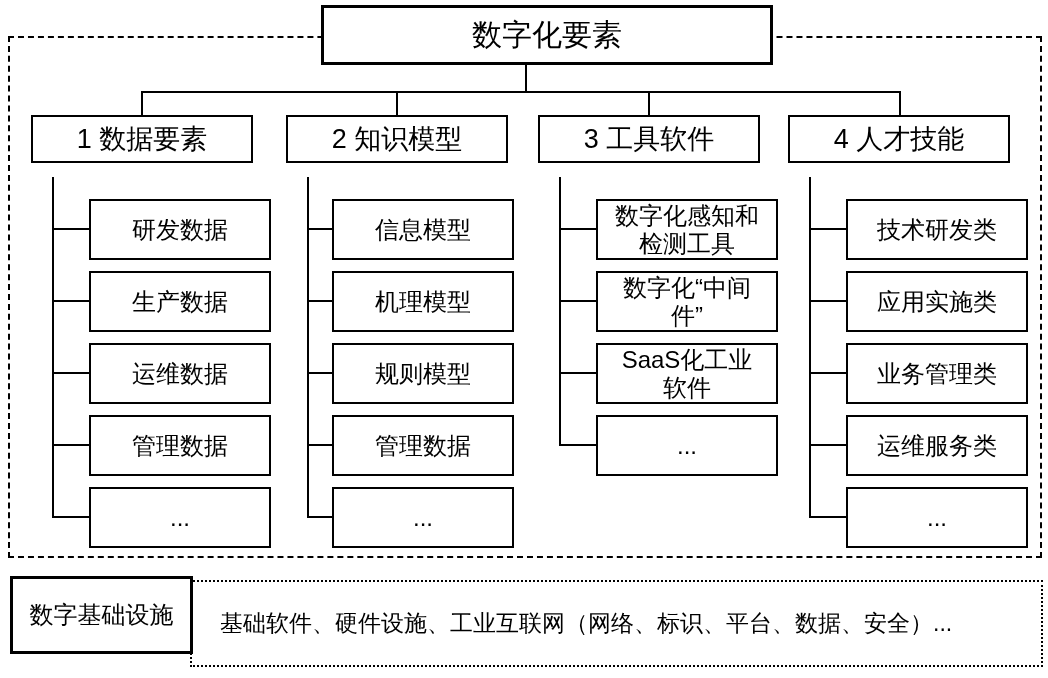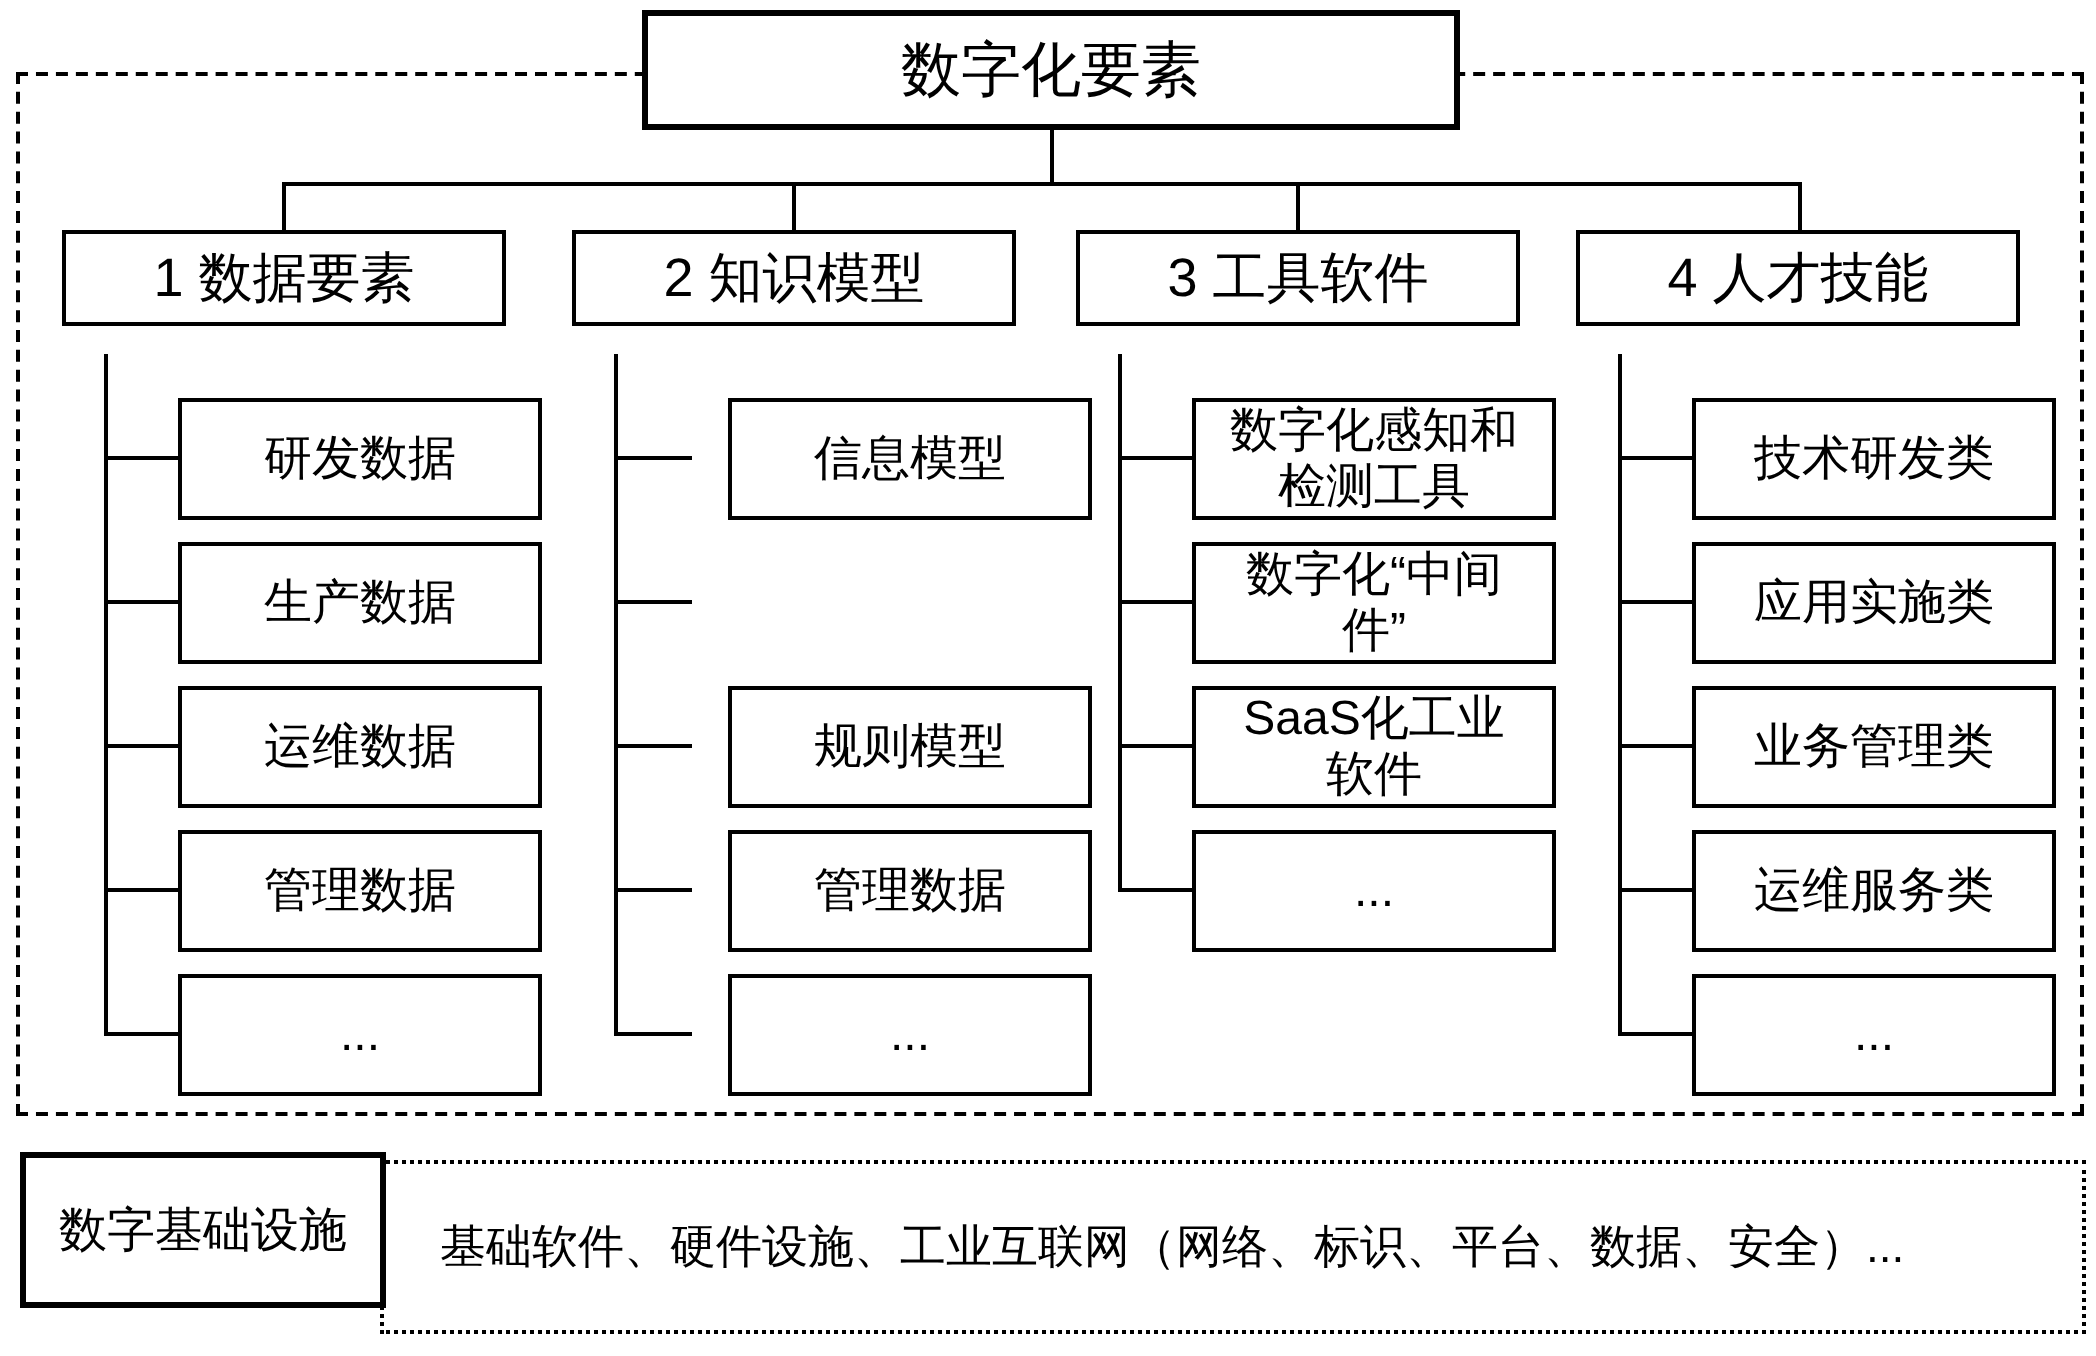--- a/index.html
+++ b/index.html
@@ -8,29 +8,29 @@
 
   
   .box{position:absolute;box-sizing:border-box;background:#fff;border:2px solid #000;
        display:flex;align-items:center;justify-content:center;text-align:center}
 
   
   .outer{position:absolute;box-sizing:border-box;left:8px;top:36px;width:1034px;height:522px;
          border:2px dashed #000}
 
   
-  .title{left:321px;top:5px;width:409px;height:60px;border-width:3px;font-size:30px;z-index:2}
+  .title{left:321px;top:5px;width:452px;height:60px;border-width:3px;font-size:30px;z-index:2}
 
   
   .branch{top:115px;width:222px;height:48px;font-size:27px}
   .b1{left:31px}.b2{left:286px}.b3{left:538px}.b4{left:788px}
 
   
   .child{width:182px;height:61px;font-size:24px;line-height:1.15;white-space:pre-line}
-  .c1{left:89px}.c2{left:364px}.c3{left:596px}.c4{left:846px}
+  .c1{left:89px}.c2{left:332px}.c3{left:596px}.c4{left:846px}
   .r0{top:199px}.r1{top:271px}.r2{top:343px}.r3{top:415px}.r4{top:487px}
 
   
   .conn{position:absolute;background:#000}
   .title-v{left:525px;top:63px;width:2px;height:30px}
   .hbar{left:141px;top:91px;width:760px;height:2px}
   .bstub{top:91px;width:2px;height:26px}
   .bs1{left:141px}.bs2{left:396px}.bs3{left:648px}.bs4{left:899px}
   .trunk{top:177px;width:2px}
   .t1{left:52px}.t2{left:307px}.t3{left:559px}.t4{left:809px}
@@ -113,20 +113,23 @@
   <div class="box child c1 r3">
     <span>管理数据</span>
   </div>
   <div class="box child c1 r4">
     <span>...</span>
   </div>
 
   <div class="box child c2 r0">
     <span>信息模型</span>
   </div>
+  <div class="box child c2 r1">
+    <span>机理模型</span>
+  </div>
   <div class="box child c2 r2">
     <span>规则模型</span>
   </div>
   <div class="box child c2 r3">
     <span>管理数据</span>
   </div>
   <div class="box child c2 r4">
     <span>...</span>
   </div>
 

